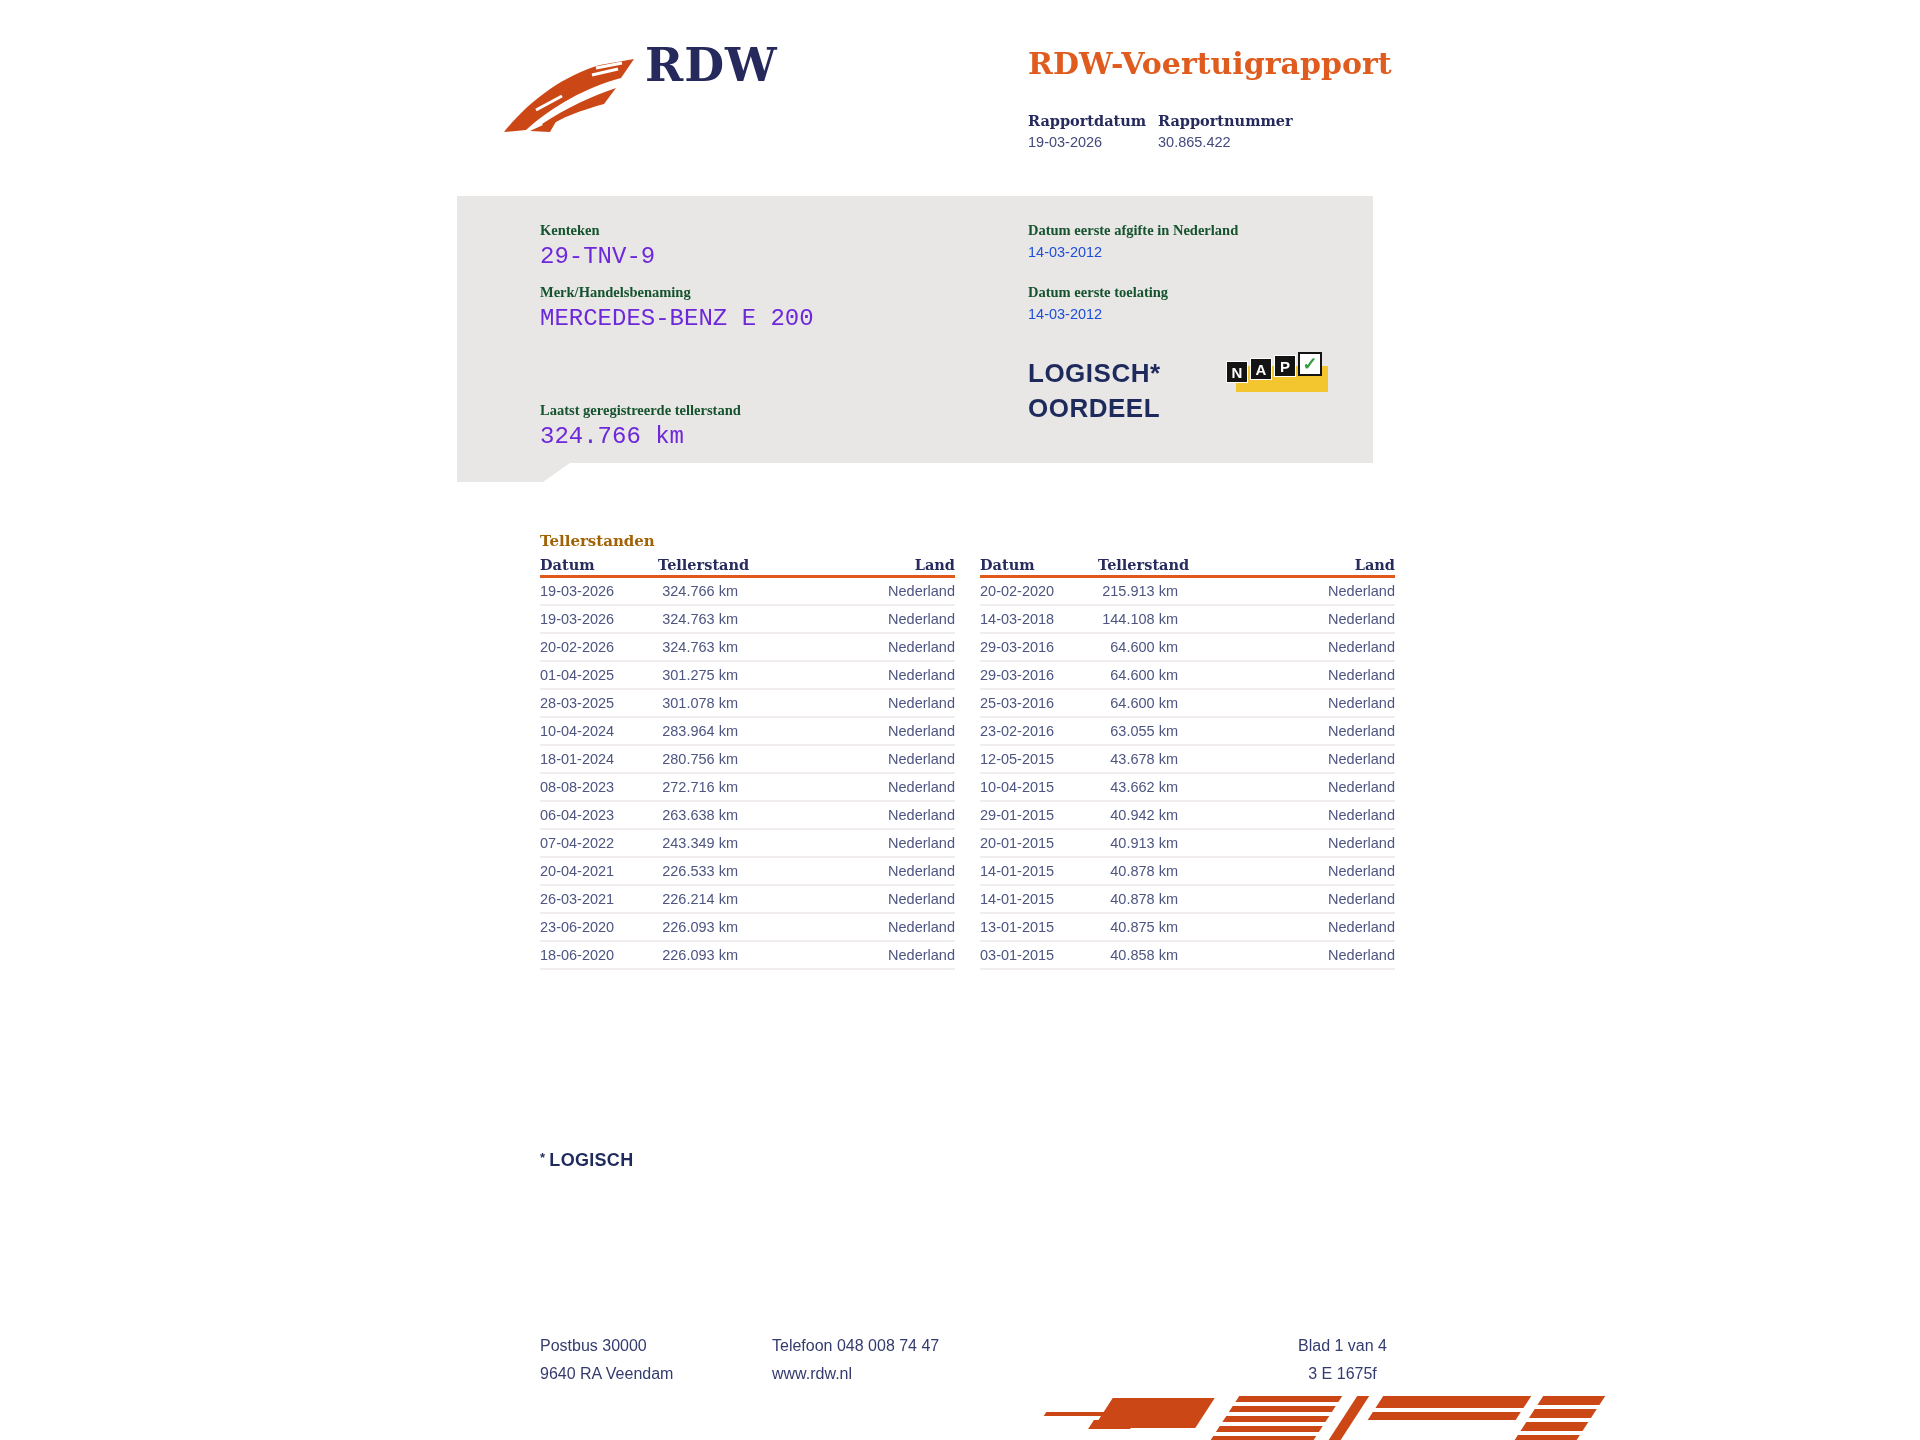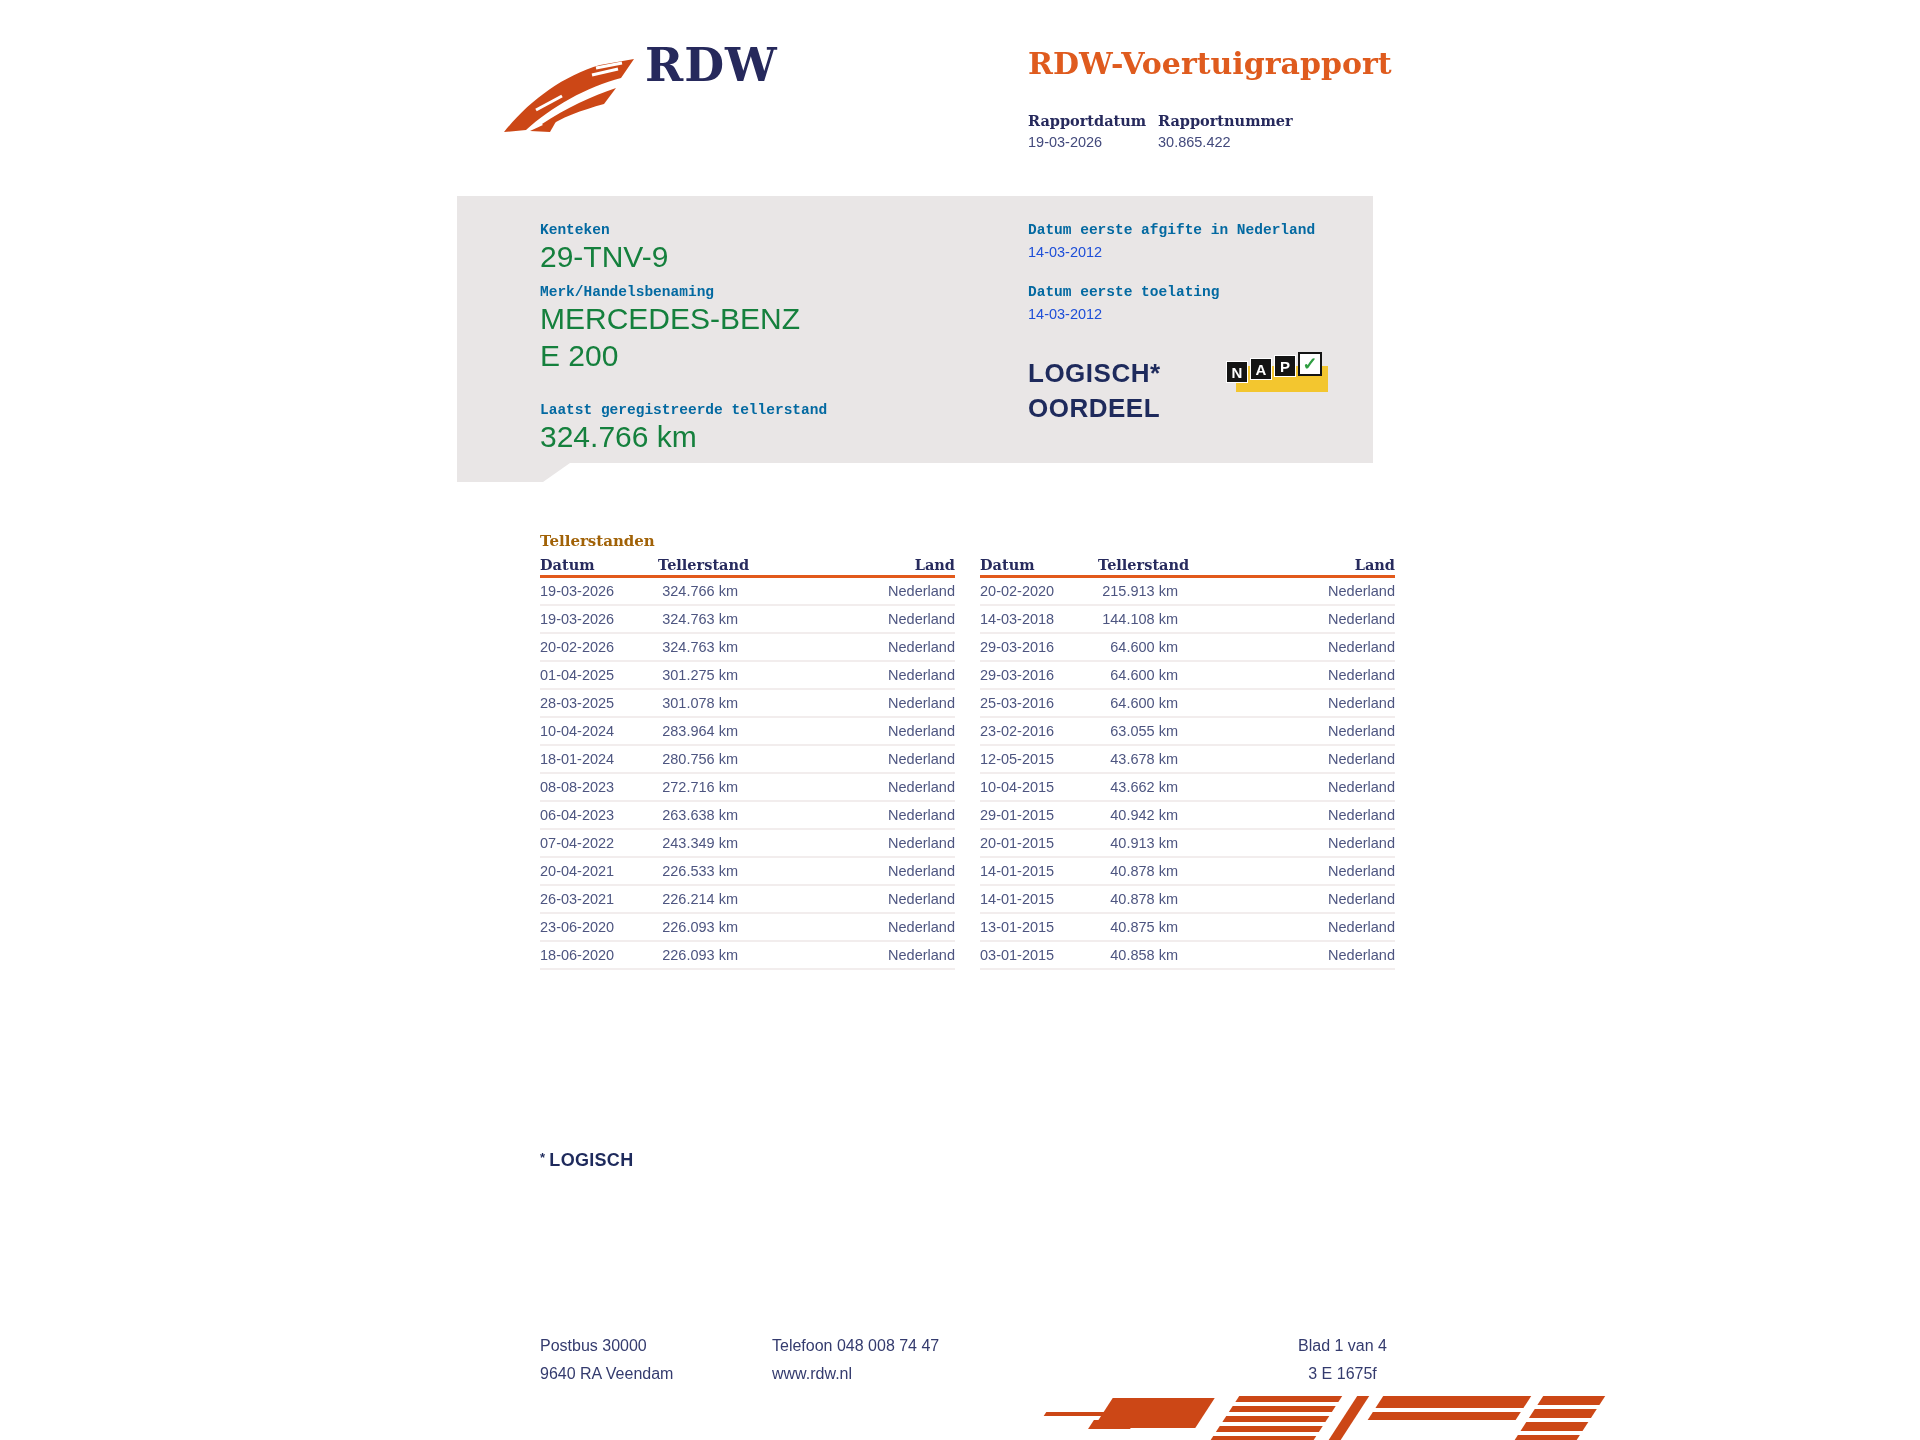--- a/index.html
+++ b/index.html
@@ -36,27 +36,27 @@
     position:absolute; left:457px; top:196px; width:916px; height:267px;
     background:#E9E6E6;
   }
   .graybox-tab {
     position:absolute; left:457px; top:463px; width:113px; height:19px;
     background:#E9E6E6;
     clip-path: polygon(0 0, 100% 0, calc(100% - 27px) 100%, 0 100%);
   }
   .card-label {
     position:absolute;
-    font-family:Liberation Mono, monospace; font-weight:bold;
-    font-size:14.5px; color:#0369a1;
+    font-family:Liberation Serif, serif; font-weight:bold;
+    font-size:14.5px; color:#14532d;
   }
   .card-value-big {
     position:absolute;
-    font-family:Liberation Sans, sans-serif;
-    font-size:30px; color:#15803d; line-height:37px;
+    font-family:Liberation Mono, monospace;
+    font-size:24px; color:#6d28d9; line-height:37px;
   }
   .card-value-sm { position:absolute; font-size:14.5px; color:#1d4ed8; }
   .cl { left:83px; } .cr { left:571px; }
   .oordeel {
     position:absolute; left:571px; top:160px;
     font-weight:bold; font-size:26px; line-height:35px; color:#1E2A5C;
     letter-spacing:0.5px;
   }
   
   .nap { position:absolute; left:769px; top:156px; width:102px; height:46px; }

